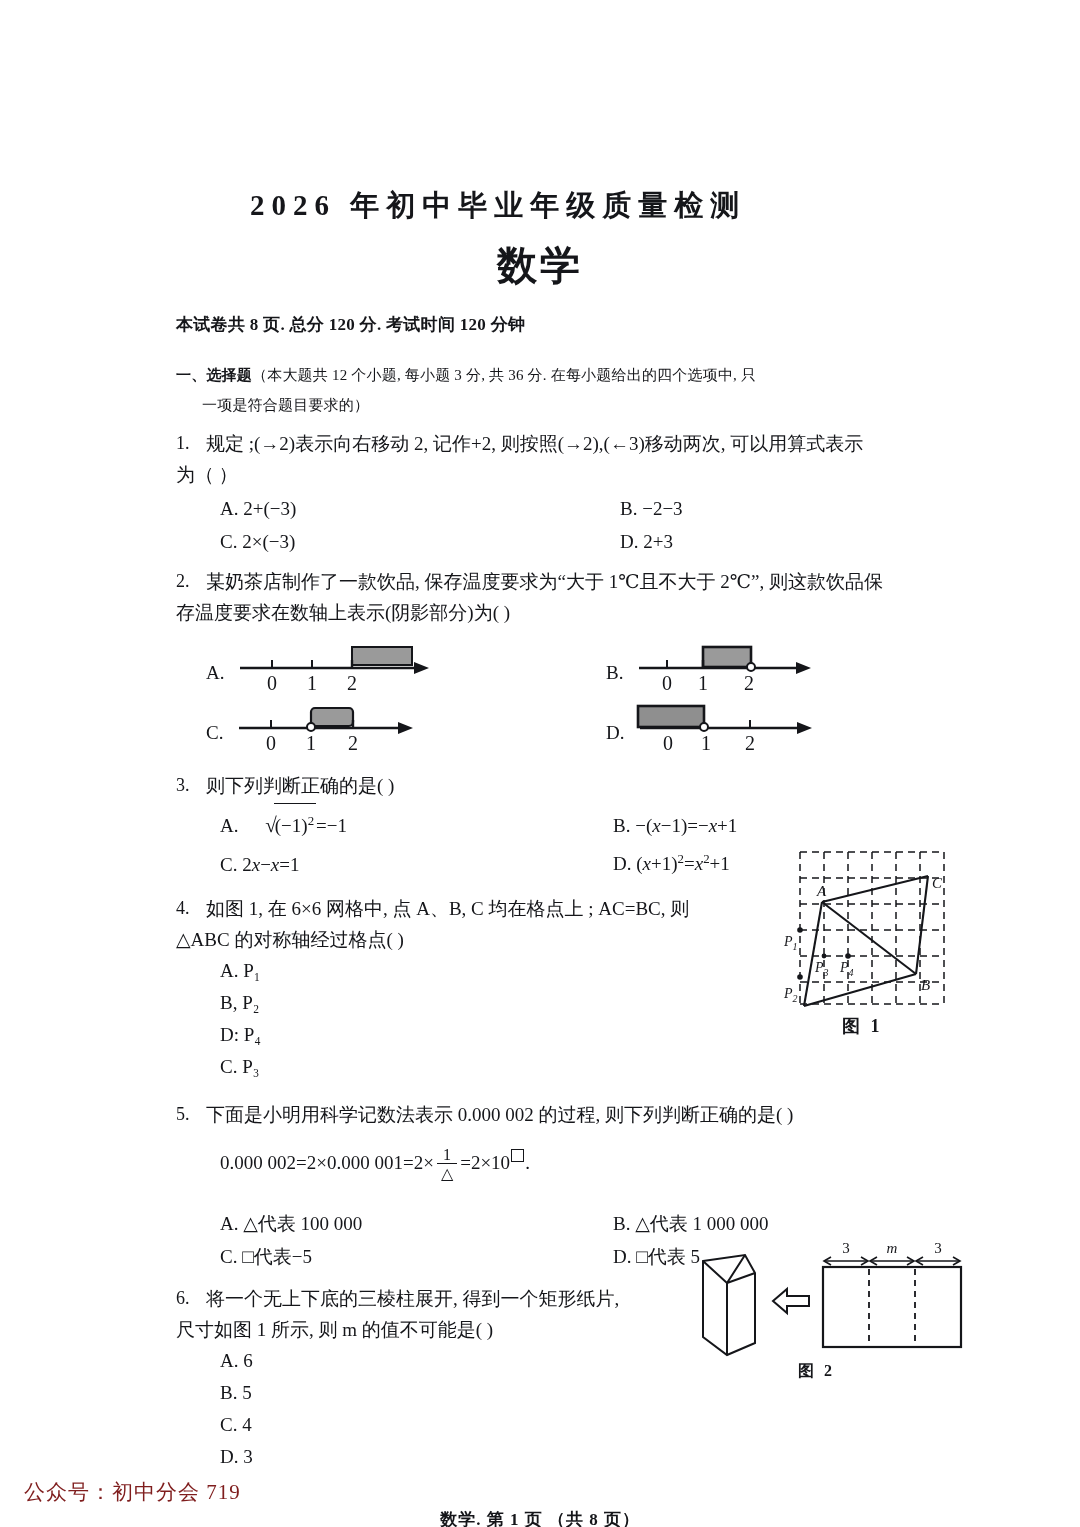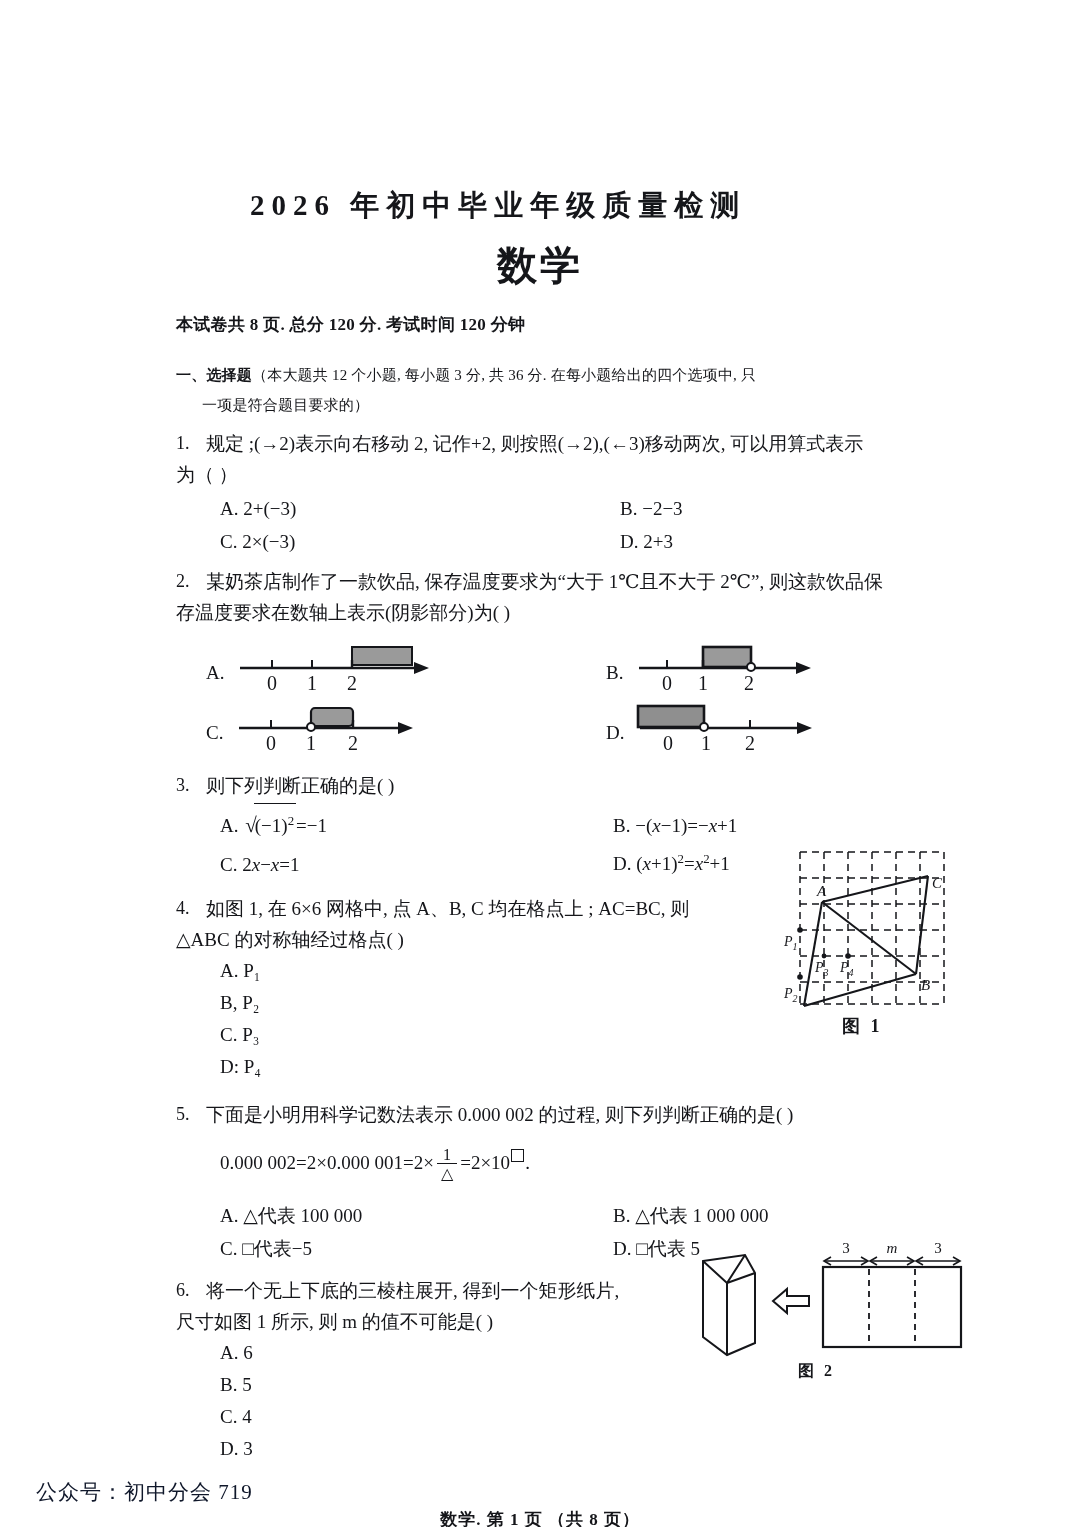--- a/index.html
+++ b/index.html
@@ -40,21 +40,21 @@
 
   .opts{padding-left:30px;margin-top:2px;}
   .optrow{display:flex;font-size:19px;line-height:33px;align-items:flex-end;}
   .optrow .o{width:50%;padding-left:14px;box-sizing:border-box;}
   .optcol{padding-left:44px;}
   .optcol .o{font-size:19px;line-height:32px;}
 
   i.v{font-family:"Liberation Serif",serif;font-style:italic;}
   sup{font-size:.68em;}
 
-  .sqrt{display:inline-block;position:relative;padding-left:2px;}
+  .sqrt{display:inline-block;position:relative;padding-left:2px;margin-left:20px;}
   .sqrt .radic{font-size:21px;}
   .sqrt .rad{border-top:1.4px solid #15161a;padding:0 2px 0 1px;display:inline-block;margin-left:-3px;}
 
   .frac{display:inline-block;vertical-align:middle;text-align:center;
         font-size:16px;line-height:17px;margin:0 3px;position:relative;top:-1px;}
   .frac .n{display:block;padding:0 4px;}
   .frac .d{display:block;border-top:1.5px solid #15161a;padding:1px 4px 0;}
 
   .boxsym{display:inline-block;width:11px;height:11px;border:1.6px solid #15161a;
           vertical-align:0px;margin:0 1px;}
@@ -73,21 +73,21 @@
   
   .fig2{position:absolute;left:683px;top:1243px;}
   .fig2 .cap{position:absolute;left:115px;top:118px;font-size:16px;font-weight:700;letter-spacing:3px;}
 
   
   .footer{
     position:absolute;top:1508px;left:0;width:1080px;text-align:center;
     font-size:17px;font-weight:700;letter-spacing:1px;
   }
   .watermark{
-    position:absolute;top:1478px;left:36px;font-size:21px;color:#0f172a;
+    position:absolute;top:1478px;left:24px;font-size:21px;color:#7f1d1d;
     letter-spacing:1px;
   }
   .dots{letter-spacing:6px;}
 </style>
 </head>
 <body>
 
 <div class="page">
 
   <div class="doc-title">2026 年初中毕业年级质量检测</div>
@@ -240,37 +240,37 @@
     <div class="optcol">
       <div class="o">
         <span>A.</span>
         <span>P₁</span>
       </div>
       <div class="o">
         <span>B,</span>
         <span>P₂</span>
       </div>
       <div class="o">
+        <span>D:</span>
+        <span>P₄</span>
+      </div>
+      <div class="o">
         <span>C.</span>
         <span>P₃</span>
-      </div>
-      <div class="o">
-        <span>D:</span>
-        <span>P₄</span>
       </div>
     </div>
 
     <div class="q" style="margin-top:16px;">
       <span class="num">5.</span>
       <span class="body">下面是小明用科学记数法表示 0.000 002 的过程, 则下列判断正确的是(        )</span>
     </div>
     <div style="padding-left:44px;margin-top:14px;font-size:19px;line-height:28px;">
       0.000&nbsp;002=2×0.000&nbsp;001=2×<span class="frac"><span class="n">1</span><span class="d">△</span></span>=2×10<sup><span class="boxsym"></span></sup>.
     </div>
-    <div class="opts" style="padding-left:44px;margin-top:16px;">
+    <div class="opts" style="padding-left:44px;margin-top:24px;">
       <div class="optrow">
         <span class="o" style="padding-left:0;">
           <span>A.</span>
           <span>△代表 100 000</span>
         </span>
         <span class="o" style="padding-left:0;">
           <span>B.</span>
           <span>△代表 1 000 000</span>
         </span>
       </div>

